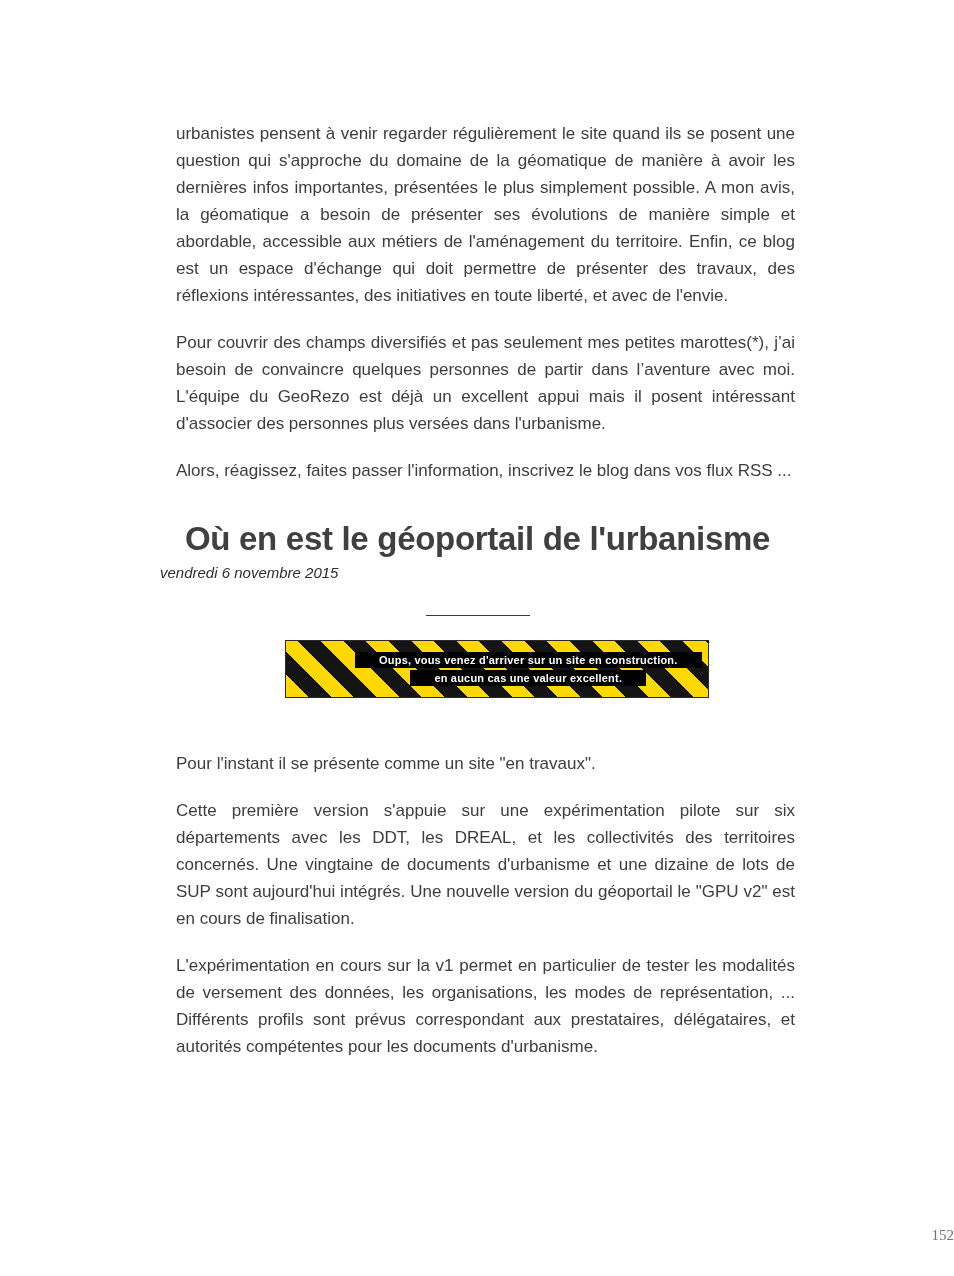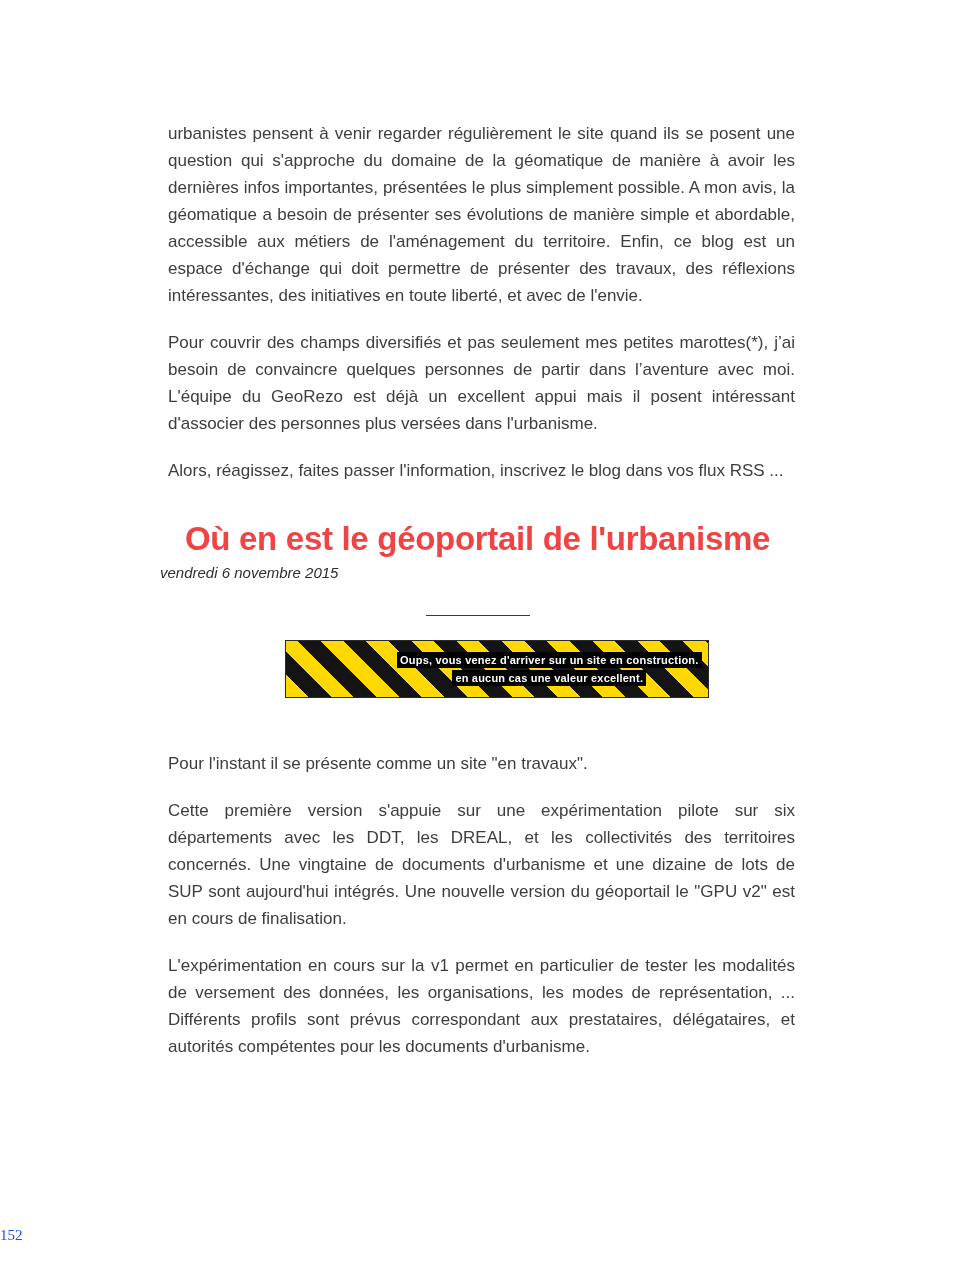--- a/index.html
+++ b/index.html
@@ -12,27 +12,27 @@
     box-sizing: border-box;
     padding: 120px 159px 0 160px;
     font-family: "Liberation Sans", "DejaVu Sans", sans-serif;
     overflow: hidden;
   }
   .body-text {
     font-size: 17px;
     line-height: 27px;
     color: #3d3d3d;
     text-align: justify;
-    margin: 0 0 20px 8px;
+    margin: 0 0 20px 16px;
   }
   .post-title {
     font-size: 33px;
     line-height: 42px;
     font-weight: 700;
-    color: #ef4444;
+    color: #404040;
     text-align: center;
     margin: 34px 0 4px 0;
     letter-spacing: -0.3px;
   }
   .post-date {
     font-size: 15px;
     font-style: italic;
     color: #2e2e2e;
     margin: 0;
   }
@@ -61,34 +61,34 @@
     flex-direction: column;
     align-items: center;
     gap: 2px;
   }
   .banner-line {
     background: #000000;
     color: #ffffff;
     font-size: 11px;
     font-weight: 700;
     line-height: 14px;
-    padding: 1px 3px;
+    padding: 1px 24px;
     white-space: nowrap;
     letter-spacing: 0.2px;
   }
   .after-banner { margin-top: 52px; }
   .footer {
     position: absolute;
     left: 0;
     bottom: 32px;
     width: 100%;
-    text-align: left;
+    text-align: right;
     font-family: "Liberation Serif", "DejaVu Serif", serif;
     font-size: 15px;
-    color: #1d4ed8;
+    color: #737373;
   }
 </style>
 </head>
 <body>
 
 <div class="page">
 
   <p class="body-text">urbanistes pensent à venir regarder régulièrement le site quand ils se posent une question qui s'approche du domaine de la géomatique de manière à avoir les dernières infos importantes, présentées le plus simplement possible. A mon avis, la géomatique a besoin de présenter ses évolutions de manière simple et abordable, accessible aux métiers de l'aménagement du territoire. Enfin, ce blog est un espace d'échange qui doit permettre de présenter des travaux, des réflexions intéressantes, des initiatives en toute liberté, et avec de l'envie.</p>
 
   <p class="body-text">Pour couvrir des champs diversifiés et pas seulement mes petites marottes(*), j’ai besoin de convaincre quelques personnes de partir dans l’aventure avec moi. L'équipe du GeoRezo est déjà un excellent appui mais il posent intéressant d'associer des personnes plus versées dans l'urbanisme.</p>

